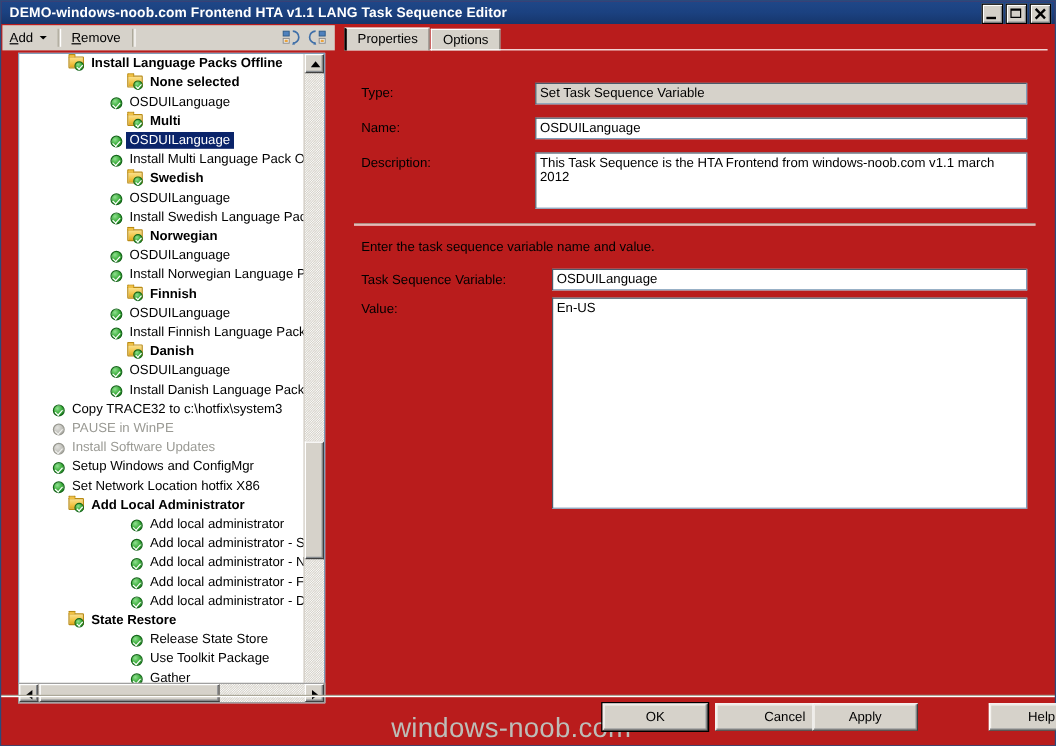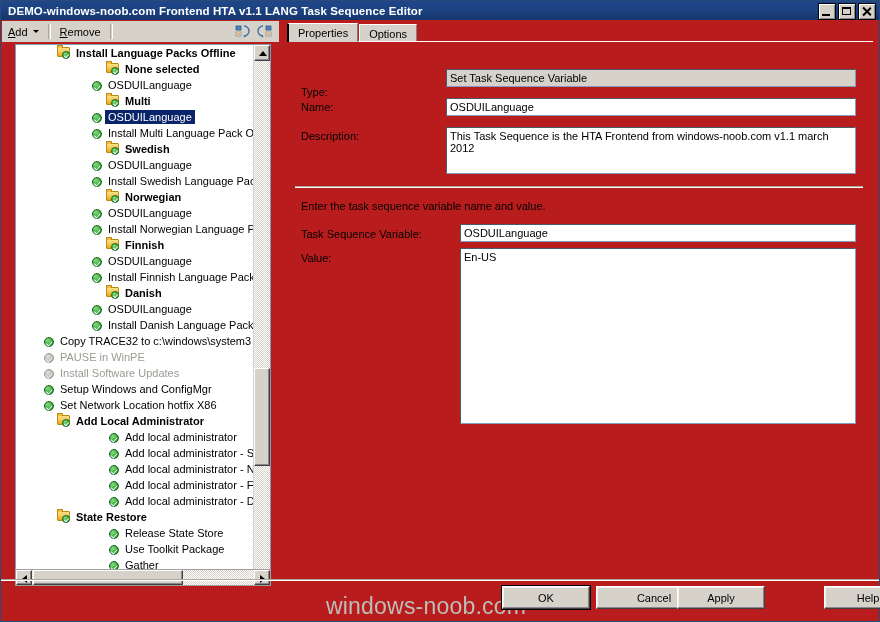--- a/index.html
+++ b/index.html
@@ -417,21 +417,21 @@
         <div class="trow i2">
           <span class="ic">
             <span class="chk"></span>
           </span>
           <span class="lbl">Install Danish Language Pack O</span>
         </div>
         <div class="trow iR">
           <span class="ic">
             <span class="chk"></span>
           </span>
-          <span class="lbl">Copy TRACE32 to c:\windows\system3</span>
+          <span class="lbl">Copy TRACE32 to c:\hotfix\system3</span>
         </div>
         <div class="trow iR disabled">
           <span class="ic gray">
             <span class="chk"></span>
           </span>
           <span class="lbl">PAUSE in WinPE</span>
         </div>
         <div class="trow iR disabled">
           <span class="ic gray">
             <span class="chk"></span>
@@ -542,21 +542,21 @@
         <span>Properties</span>
       </div>
       <div class="tab">
         <span>Options</span>
       </div>
     </div>
     <div class="tabline"></div>
 
     <div class="tabbody">
 
-      <div class="frow" style="left:14px; top:44px;">
+      <div class="frow" style="left:14px; top:30px;">
         <div class="flabel" style="width:145px;">Type:</div>
       </div>
       <div class="fld ro" style="position:absolute;left:159px;top:27px;width:410px;height:18px;">Set Task Sequence Variable</div>
 
       <div class="frow" style="left:14px; top:59px;">
         <div class="flabel" style="width:145px;">Name:</div>
       </div>
       <div class="fld" style="position:absolute;left:159px;top:56px;width:410px;height:18px;">OSDUILanguage</div>
 
       <div class="frow" style="left:14px; top:88px;">

